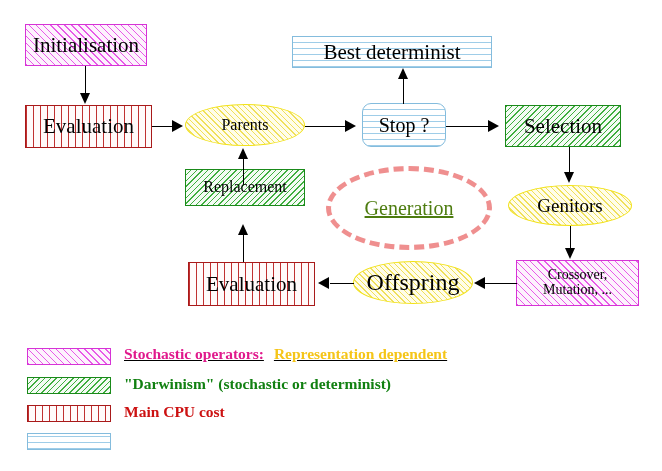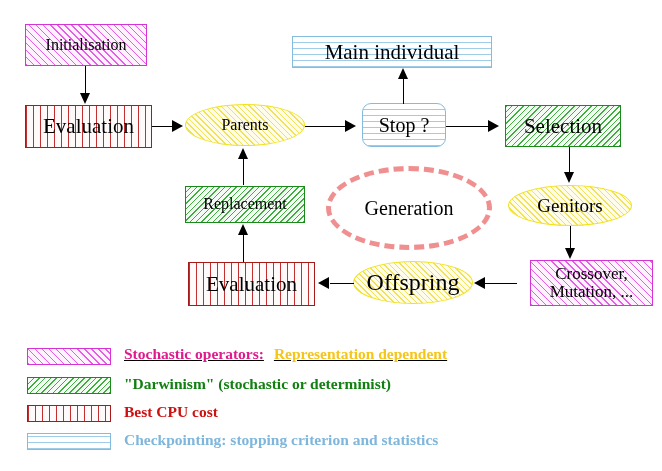--- a/index.html
+++ b/index.html
@@ -84,22 +84,23 @@
 
   
   .gen-ellipse {
     position: absolute;
     box-sizing: border-box;
     border: 5px dashed #ef8f8f;
     border-radius: 50%;
     display: flex;
     align-items: center;
     justify-content: center;
-    color: #000000;
+    color: #4d7c0f;
     background: transparent;
+    text-decoration: underline;
   }
 
   
   .line-h, .line-v {
     position: absolute;
     background: #000000;
   }
   .line-h { height: 1.4px; }
   .line-v { width: 1.4px; }
 
@@ -143,42 +144,42 @@
     font-weight: bold;
     white-space: nowrap;
   }
   .legend-text .part2 { padding-left: 10px; }
 </style>
 </head>
 <body>
 
 <div id="canvas">
 
-  <div class="node fill-magenta" style="left:25px; top:24px; width:122px; height:42px; font-size:16px;">Initialisation</div>
+  <div class="node fill-magenta" style="left:25px; top:24px; width:122px; height:42px; font-size:21px;">Initialisation</div>
 
   <div class="node fill-red" style="left:25px; top:105px; width:127px; height:43px; font-size:21px;">Evaluation</div>
 
   <div class="node fill-yellow ellipse" style="left:185px; top:104px; width:120px; height:42px; font-size:16px;">Parents</div>
 
   <div class="node fill-blue rounded" style="left:362px; top:103px; width:84px; height:44px; font-size:20px;">Stop ?</div>
 
-  <div class="node fill-blue" style="left:292px; top:36px; width:200px; height:32px; font-size:21px;">Main individual</div>
+  <div class="node fill-blue" style="left:292px; top:36px; width:200px; height:32px; font-size:21px;">Best determinist</div>
 
   <div class="node fill-green" style="left:505px; top:105px; width:116px; height:42px; font-size:21px;">Selection</div>
 
   <div class="node fill-yellow ellipse" style="left:508px; top:185px; width:124px; height:41px; font-size:19px;">Genitors</div>
 
-  <div class="node fill-magenta" style="left:530px; top:260px; width:123px; height:46px; font-size:17px;">Crossover,
+  <div class="node fill-magenta" style="left:516px; top:260px; width:123px; height:46px; font-size:14px;">Crossover,
 Mutation, ...</div>
 
   <div class="node fill-yellow ellipse" style="left:353px; top:261px; width:120px; height:43px; font-size:24px;">Offspring</div>
 
   <div class="node fill-red" style="left:188px; top:262px; width:127px; height:44px; font-size:21px;">Evaluation</div>
 
-  <div class="node fill-green" style="left:185px; top:186px; width:120px; height:37px; font-size:16px;">Replacement</div>
+  <div class="node fill-green" style="left:185px; top:169px; width:120px; height:37px; font-size:16px;">Replacement</div>
 
   <div class="gen-ellipse" style="left:326px; top:166px; width:166px; height:84px; font-size:20px;">Generation</div>
 
   <div class="line-v" style="left:85px; top:66px; height:30px;"></div>
   <div class="arrow arrow-down" style="left:80px; top:93px;"></div>
 
   <div class="line-h" style="left:152px; top:126px; width:22px;"></div>
   <div class="arrow arrow-right" style="left:172px; top:120px;"></div>
 
   <div class="line-h" style="left:305px; top:126px; width:42px;"></div>
@@ -210,18 +211,17 @@
 
   <div class="legend-swatch fill-magenta" style="left:27px; top:348px;"></div>
   <div class="legend-text" style="top:345px;text-decoration:underline;">
     <span style="color:#e0198c;">Stochastic operators:</span><span class="part2" style="color:#f5c518;">Representation dependent</span>
   </div>
 
   <div class="legend-swatch fill-green" style="left:27px; top:377px;"></div>
   <div class="legend-text" style="top:375px; color:#118011;">"Darwinism" (stochastic or determinist)</div>
 
   <div class="legend-swatch fill-red" style="left:27px; top:405px;"></div>
-  <div class="legend-text" style="top:403px; color:#cc1111;">Best CPU cost</div>
+  <div class="legend-text" style="top:403px; color:#cc1111;">Main CPU cost</div>
 
   <div class="legend-swatch fill-blue" style="left:27px; top:433px;"></div>
-  <div class="legend-text" style="top:431px; color:#7fb6dc;">Checkpointing: stopping criterion and statistics</div>
 
 </div>
 
 </body></html>

